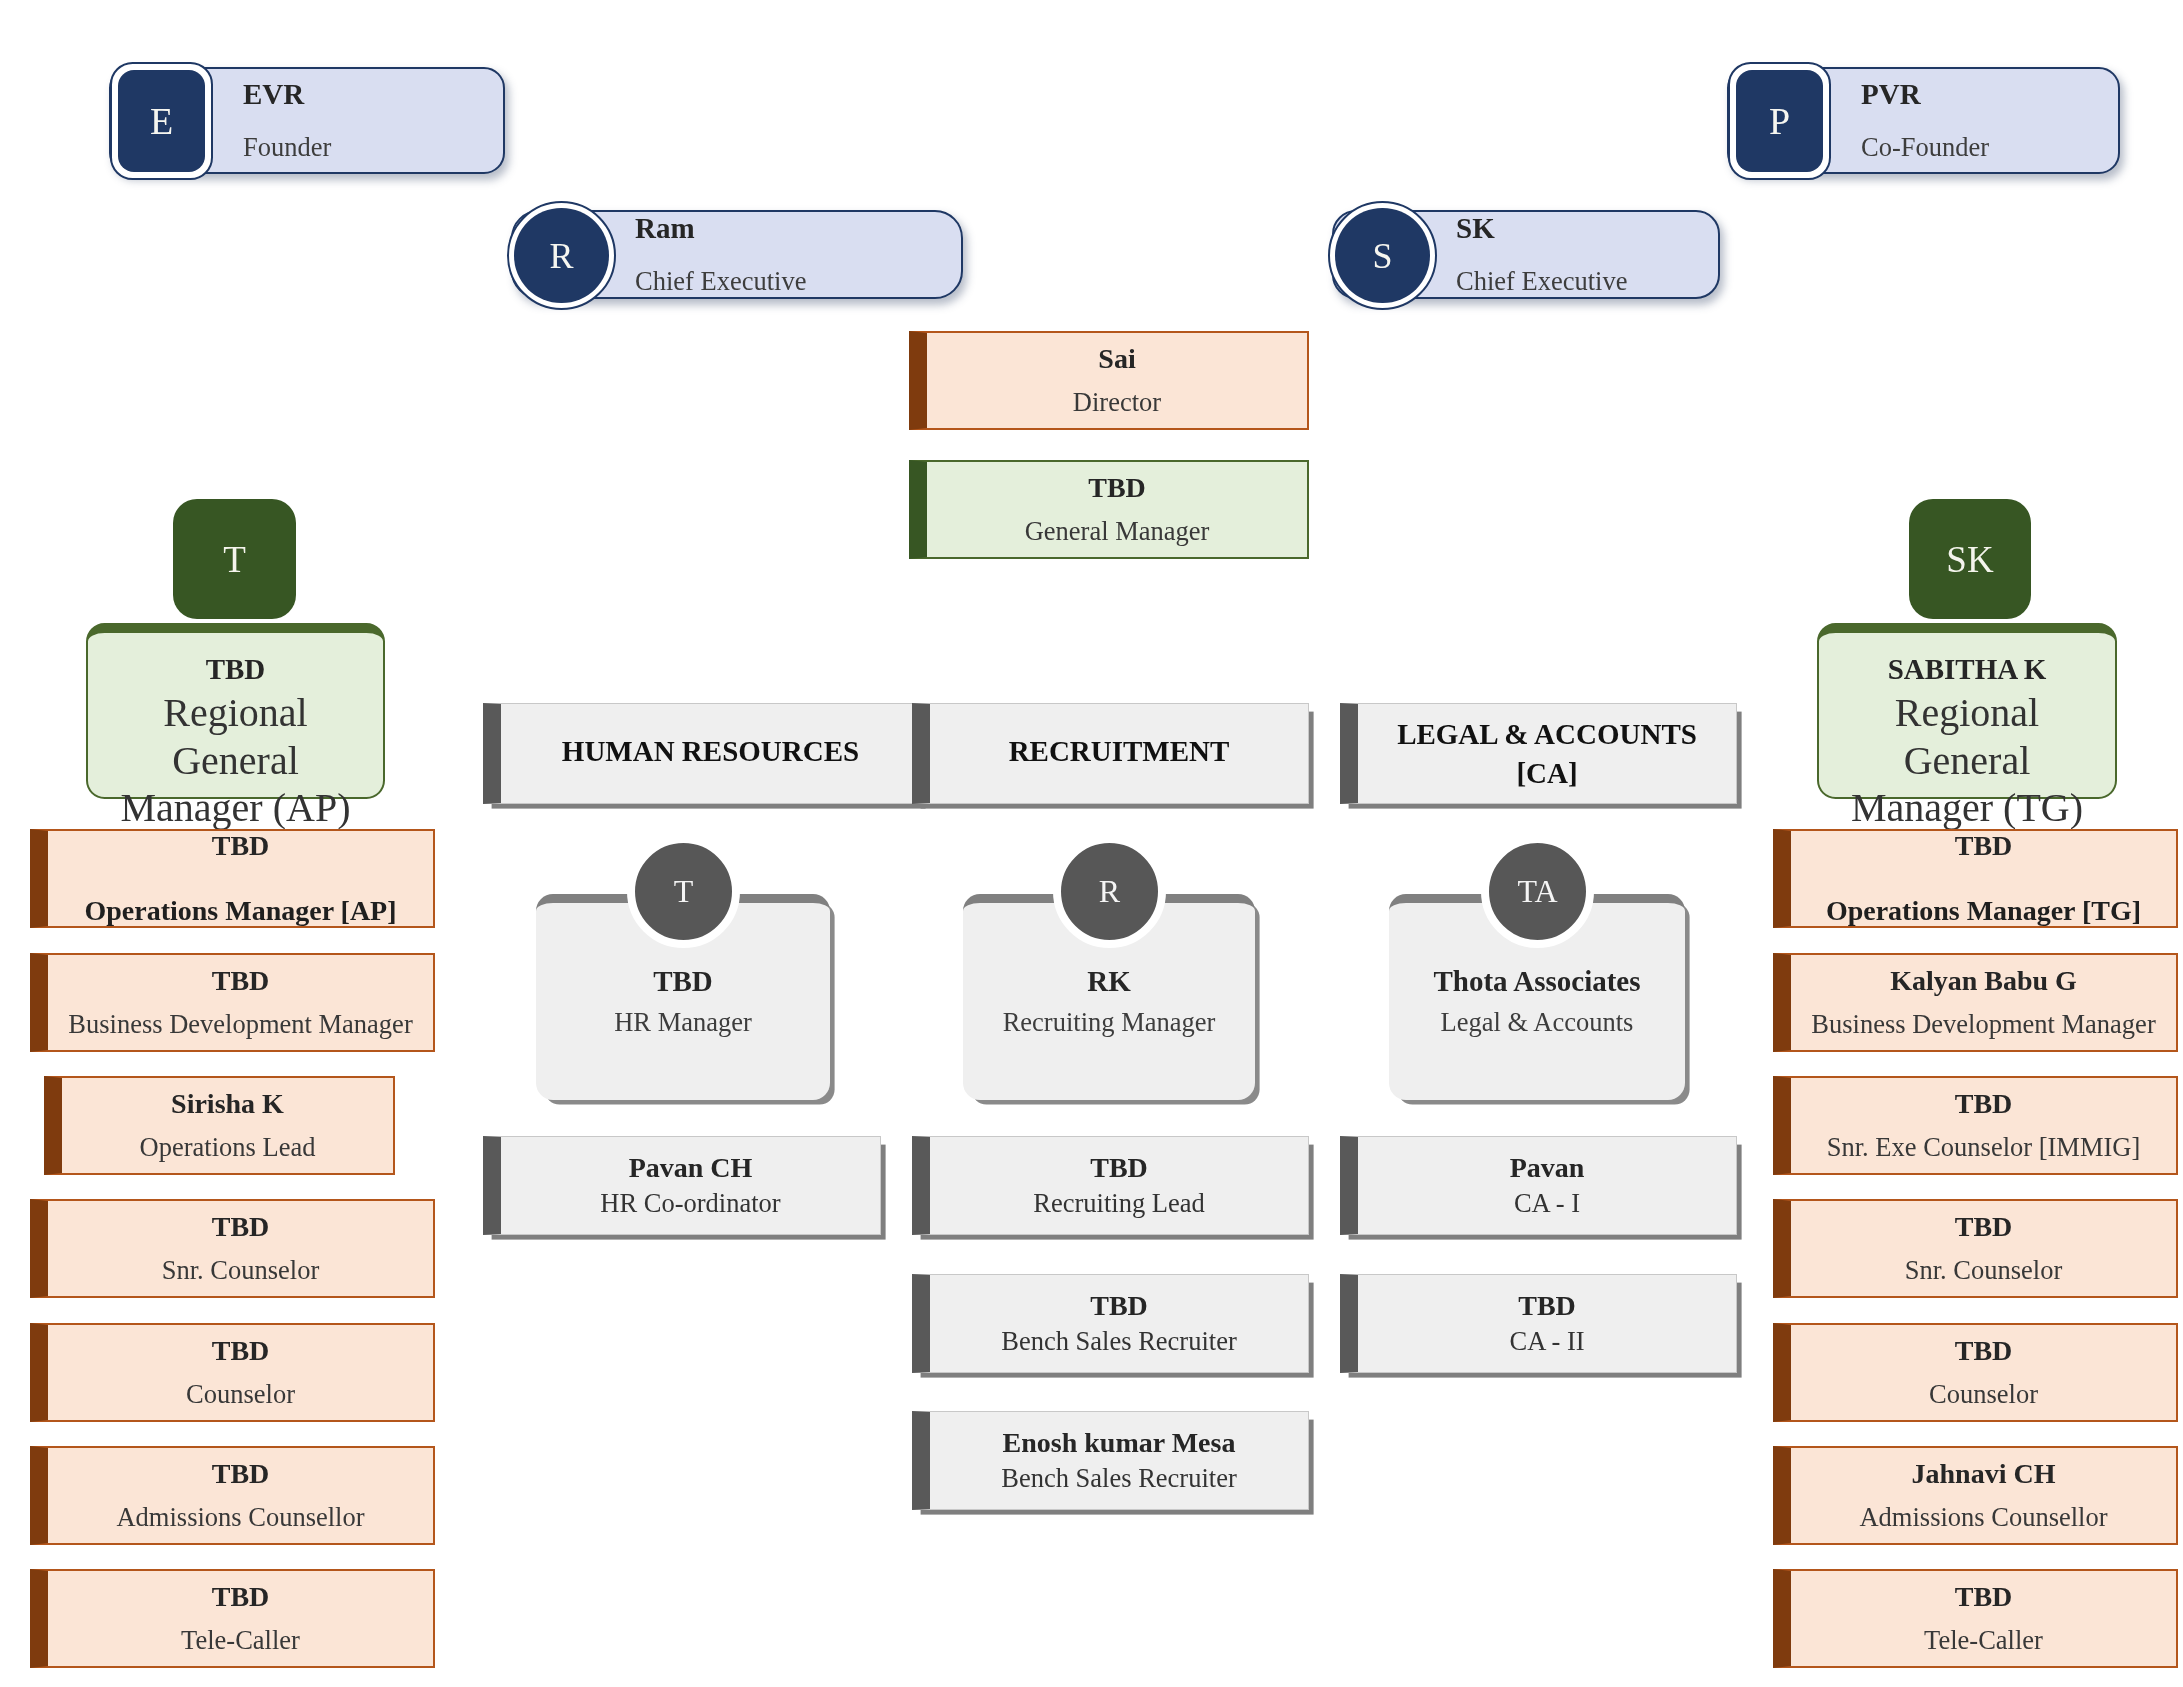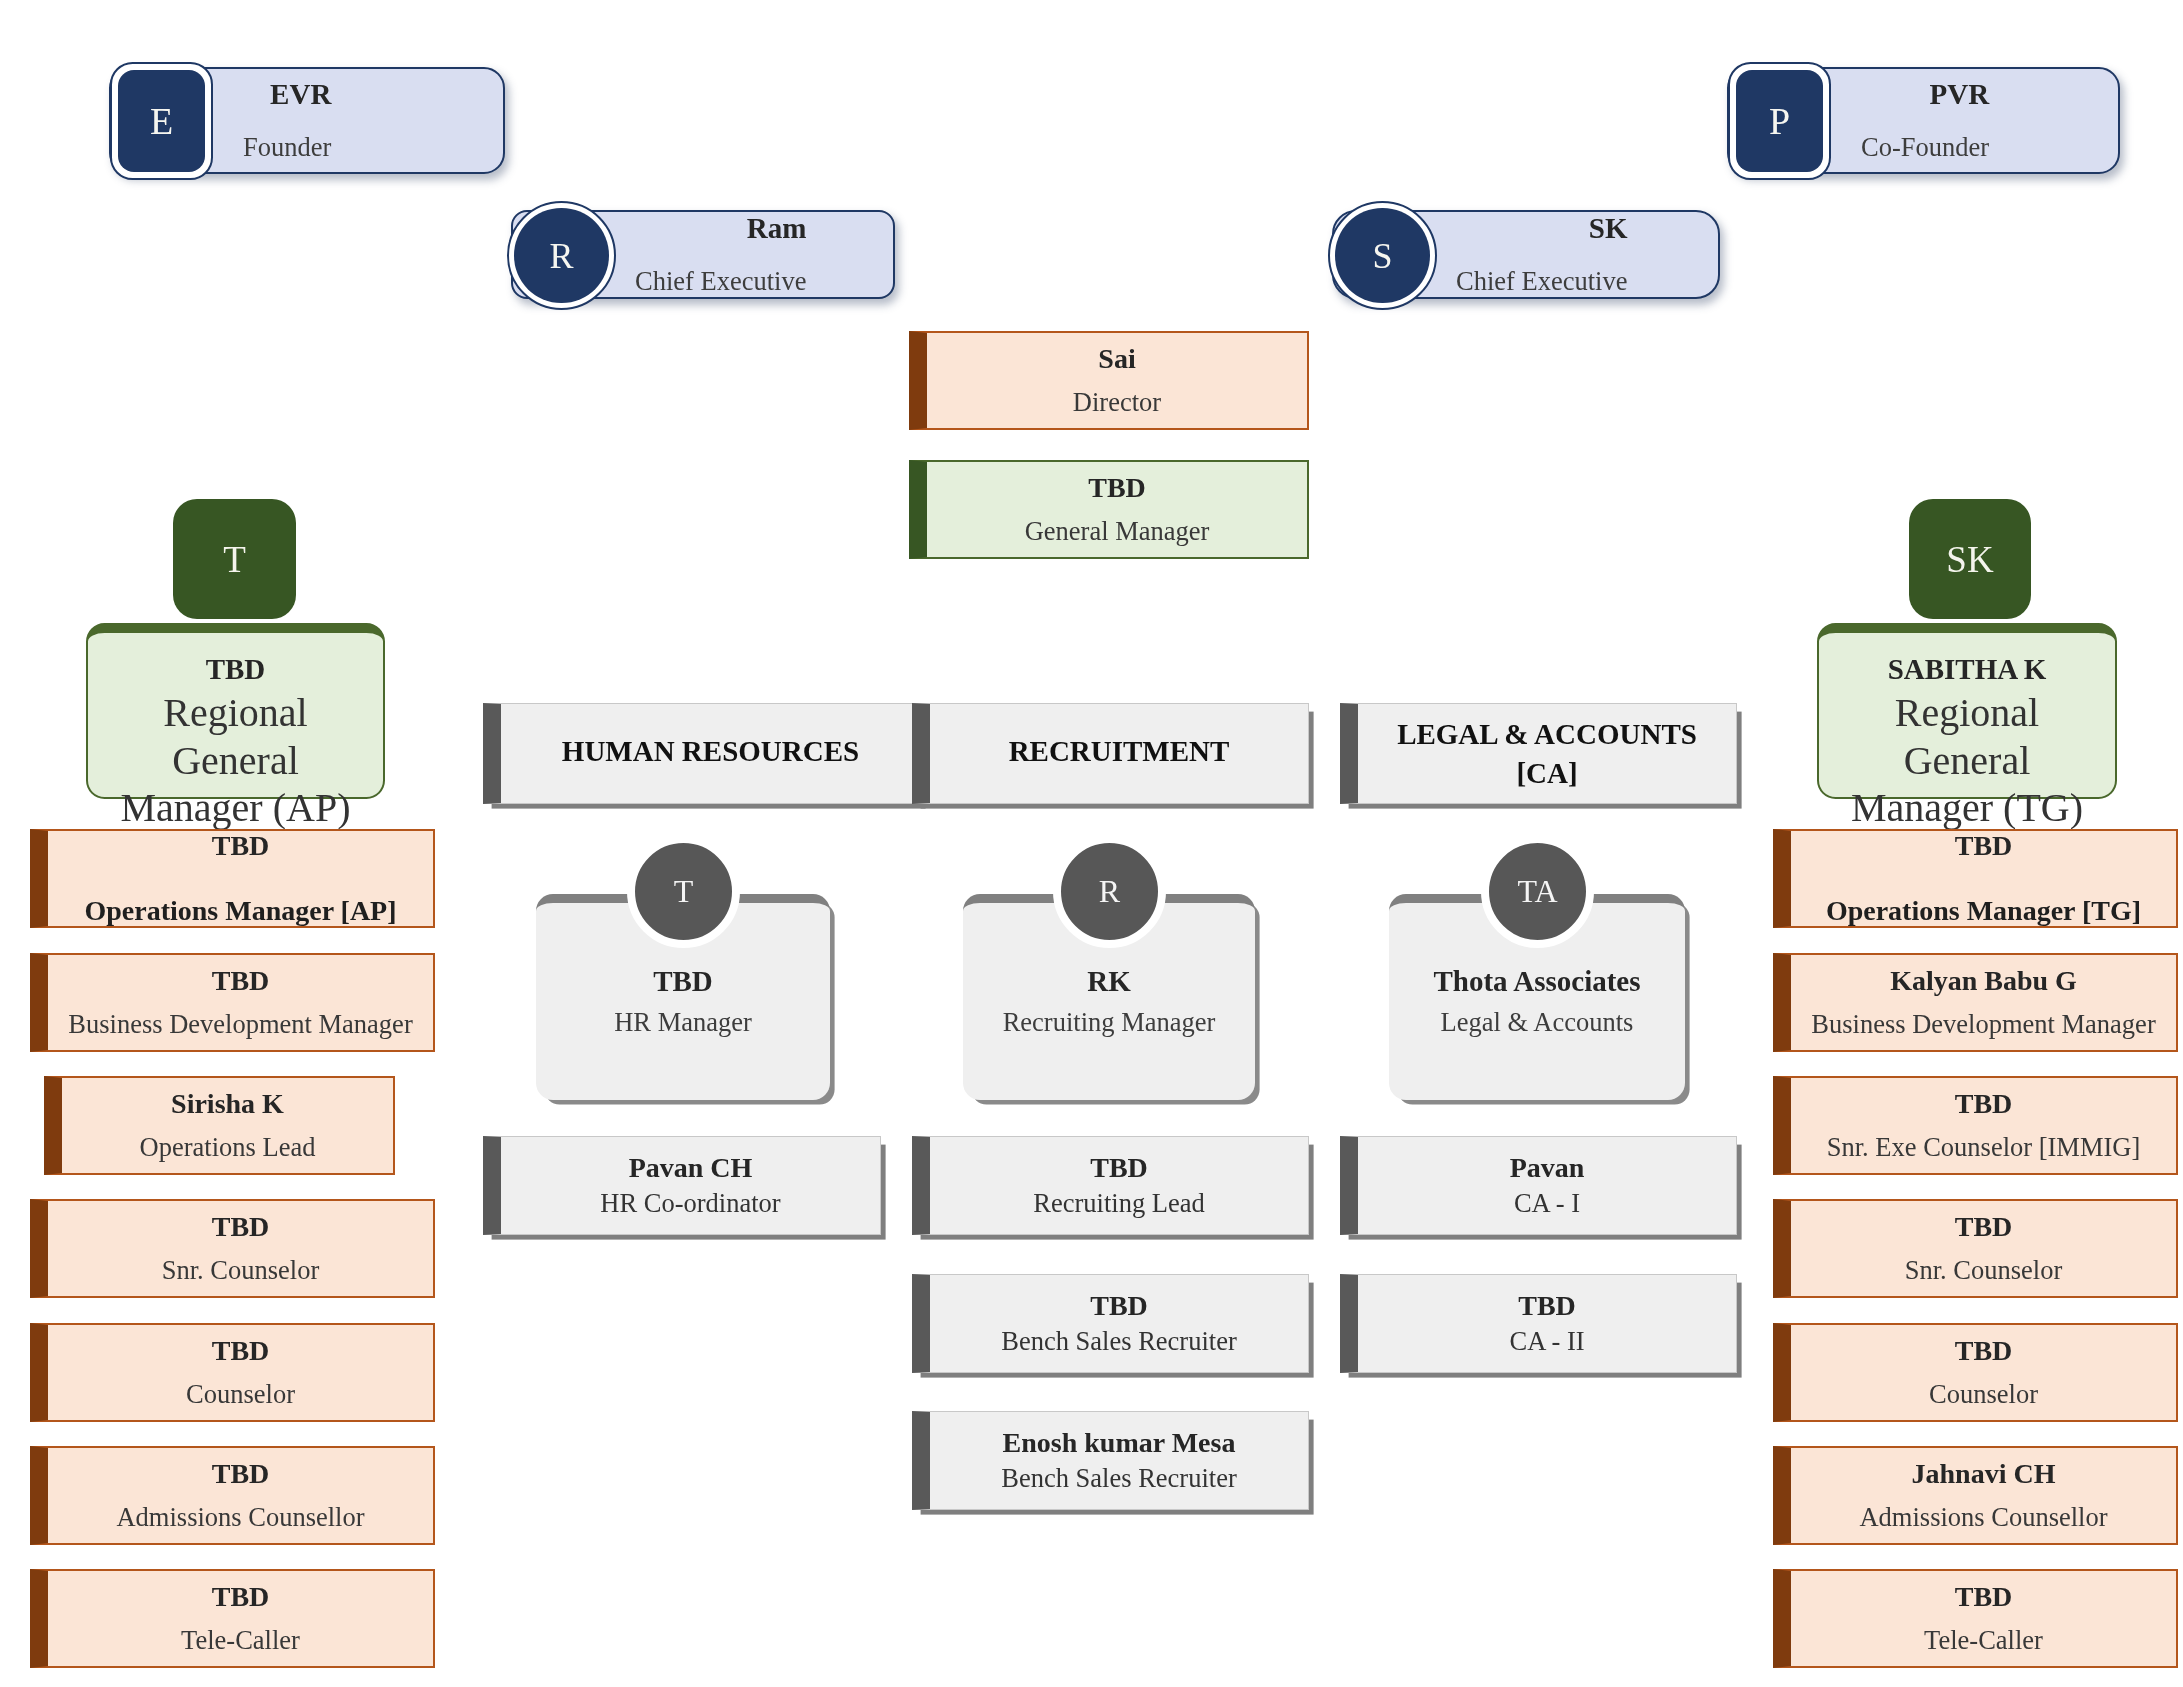--- a/index.html
+++ b/index.html
@@ -8,21 +8,21 @@
     font-family:"Liberation Serif","DejaVu Serif",serif;color:#1f1f1f;overflow:hidden;
   }
 
   
   .pill{
     position:absolute;box-sizing:border-box;
     background:#D9DEF1;border:2.6px solid #1F3864;border-radius:21px;
     box-shadow:4px 5.3px 8px rgba(50,65,100,.35);
     display:flex;align-items:center;
   }
-  .pill-text{display:flex;flex-direction:column;gap:22px;text-align:right;}
+  .pill-text{display:flex;flex-direction:column;gap:22px;}
   .nm{font-weight:bold;font-size:29px;line-height:1.12;color:#262626;}
   .tt{font-size:26.5px;line-height:1.18;color:#3d3d3d;}
 
   
   .sq-avatar{
     position:absolute;box-sizing:border-box;background:#ffffff;
     border:2.6px solid #1F3864;border-radius:22.5px;padding:6px;
   }
   .sq-inner{
     width:100%;height:100%;background:#1F3864;border-radius:16px;
@@ -110,21 +110,21 @@
   <div class="pill" style="left:1727px;top:67px;width:393px;height:107px">
     <div class="pill-text" style="padding-left:132px">
       <div class="nm">PVR</div>
       <div class="tt">Co-Founder</div>
     </div>
   </div>
   <div class="sq-avatar" style="left:1728px;top:62px;width:103px;height:118px">
     <div class="sq-inner">P</div>
   </div>
 
-  <div class="pill" style="left:511px;top:210px;width:384px;height:89px;border-radius:16px">
+  <div class="pill" style="left:511px;top:210px;width:452px;height:89px;border-radius:28px">
     <div class="pill-text" style="padding-left:122px">
       <div class="nm">Ram</div>
       <div class="tt">Chief Executive</div>
     </div>
   </div>
   <div class="cir-avatar" style="left:507px;top:201px;width:109px;height:109px">
     <div class="cir-inner">R</div>
   </div>
 
   <div class="pill" style="left:1332px;top:210px;width:388px;height:89px;border-radius:24px">

